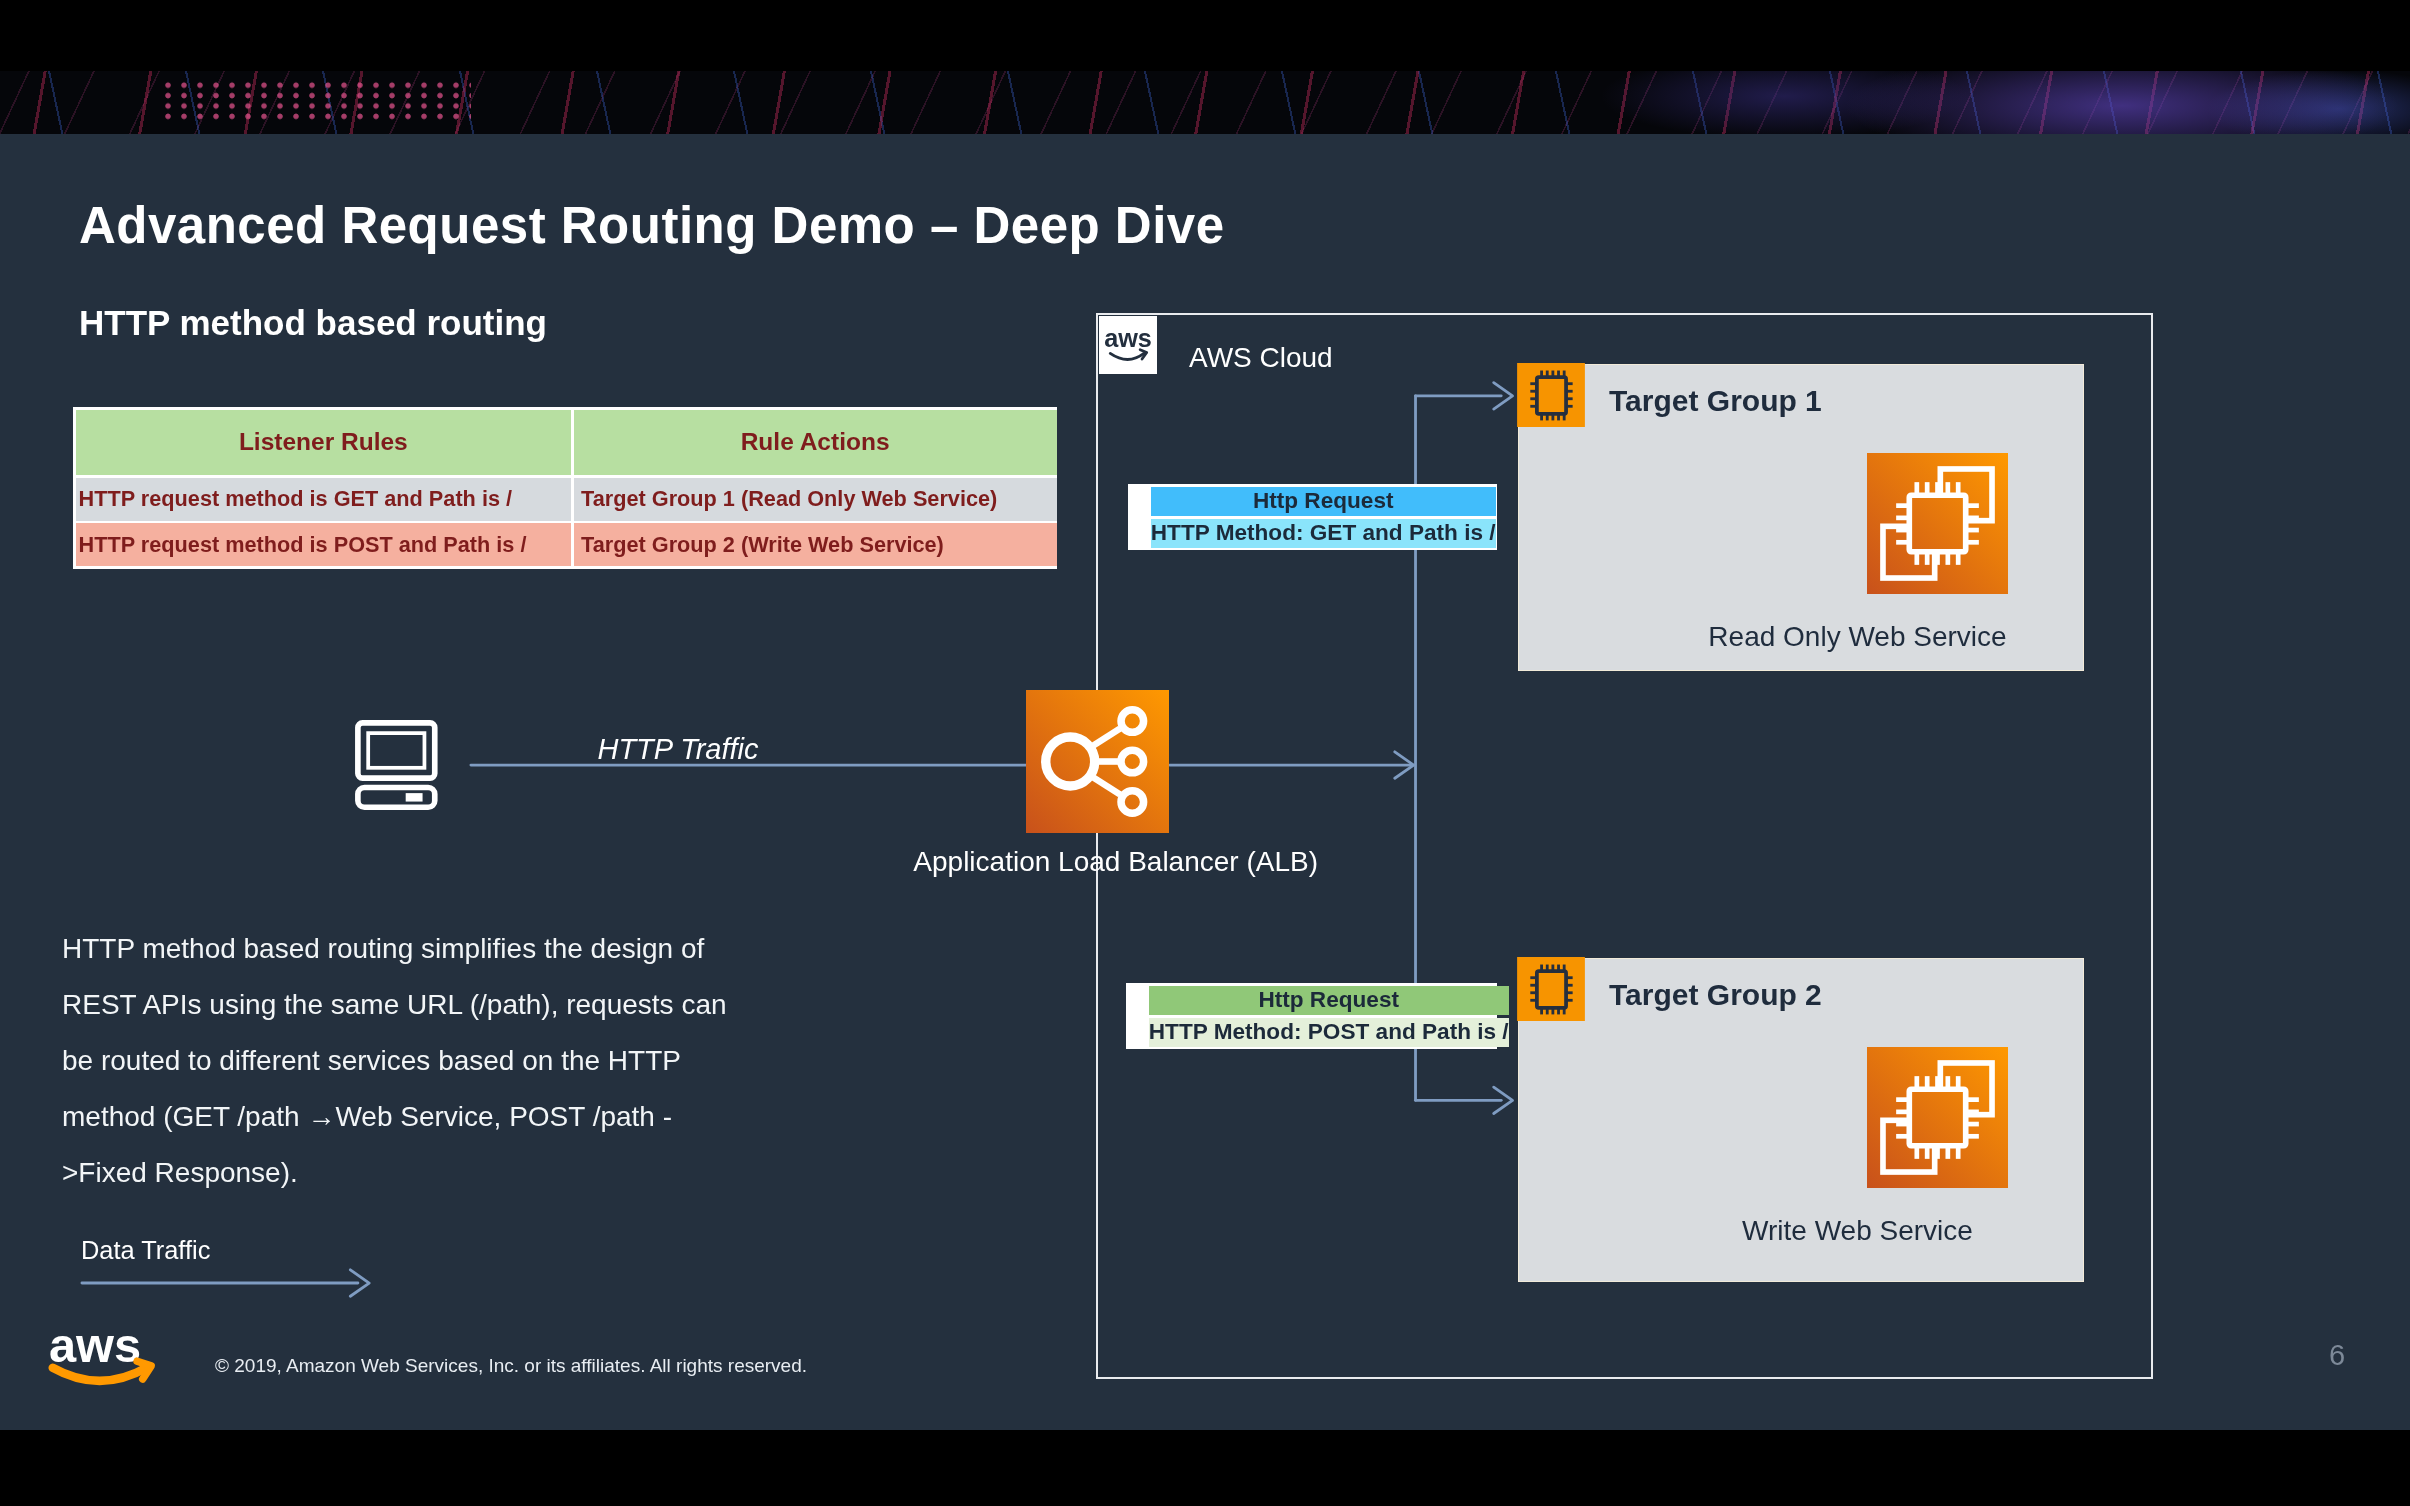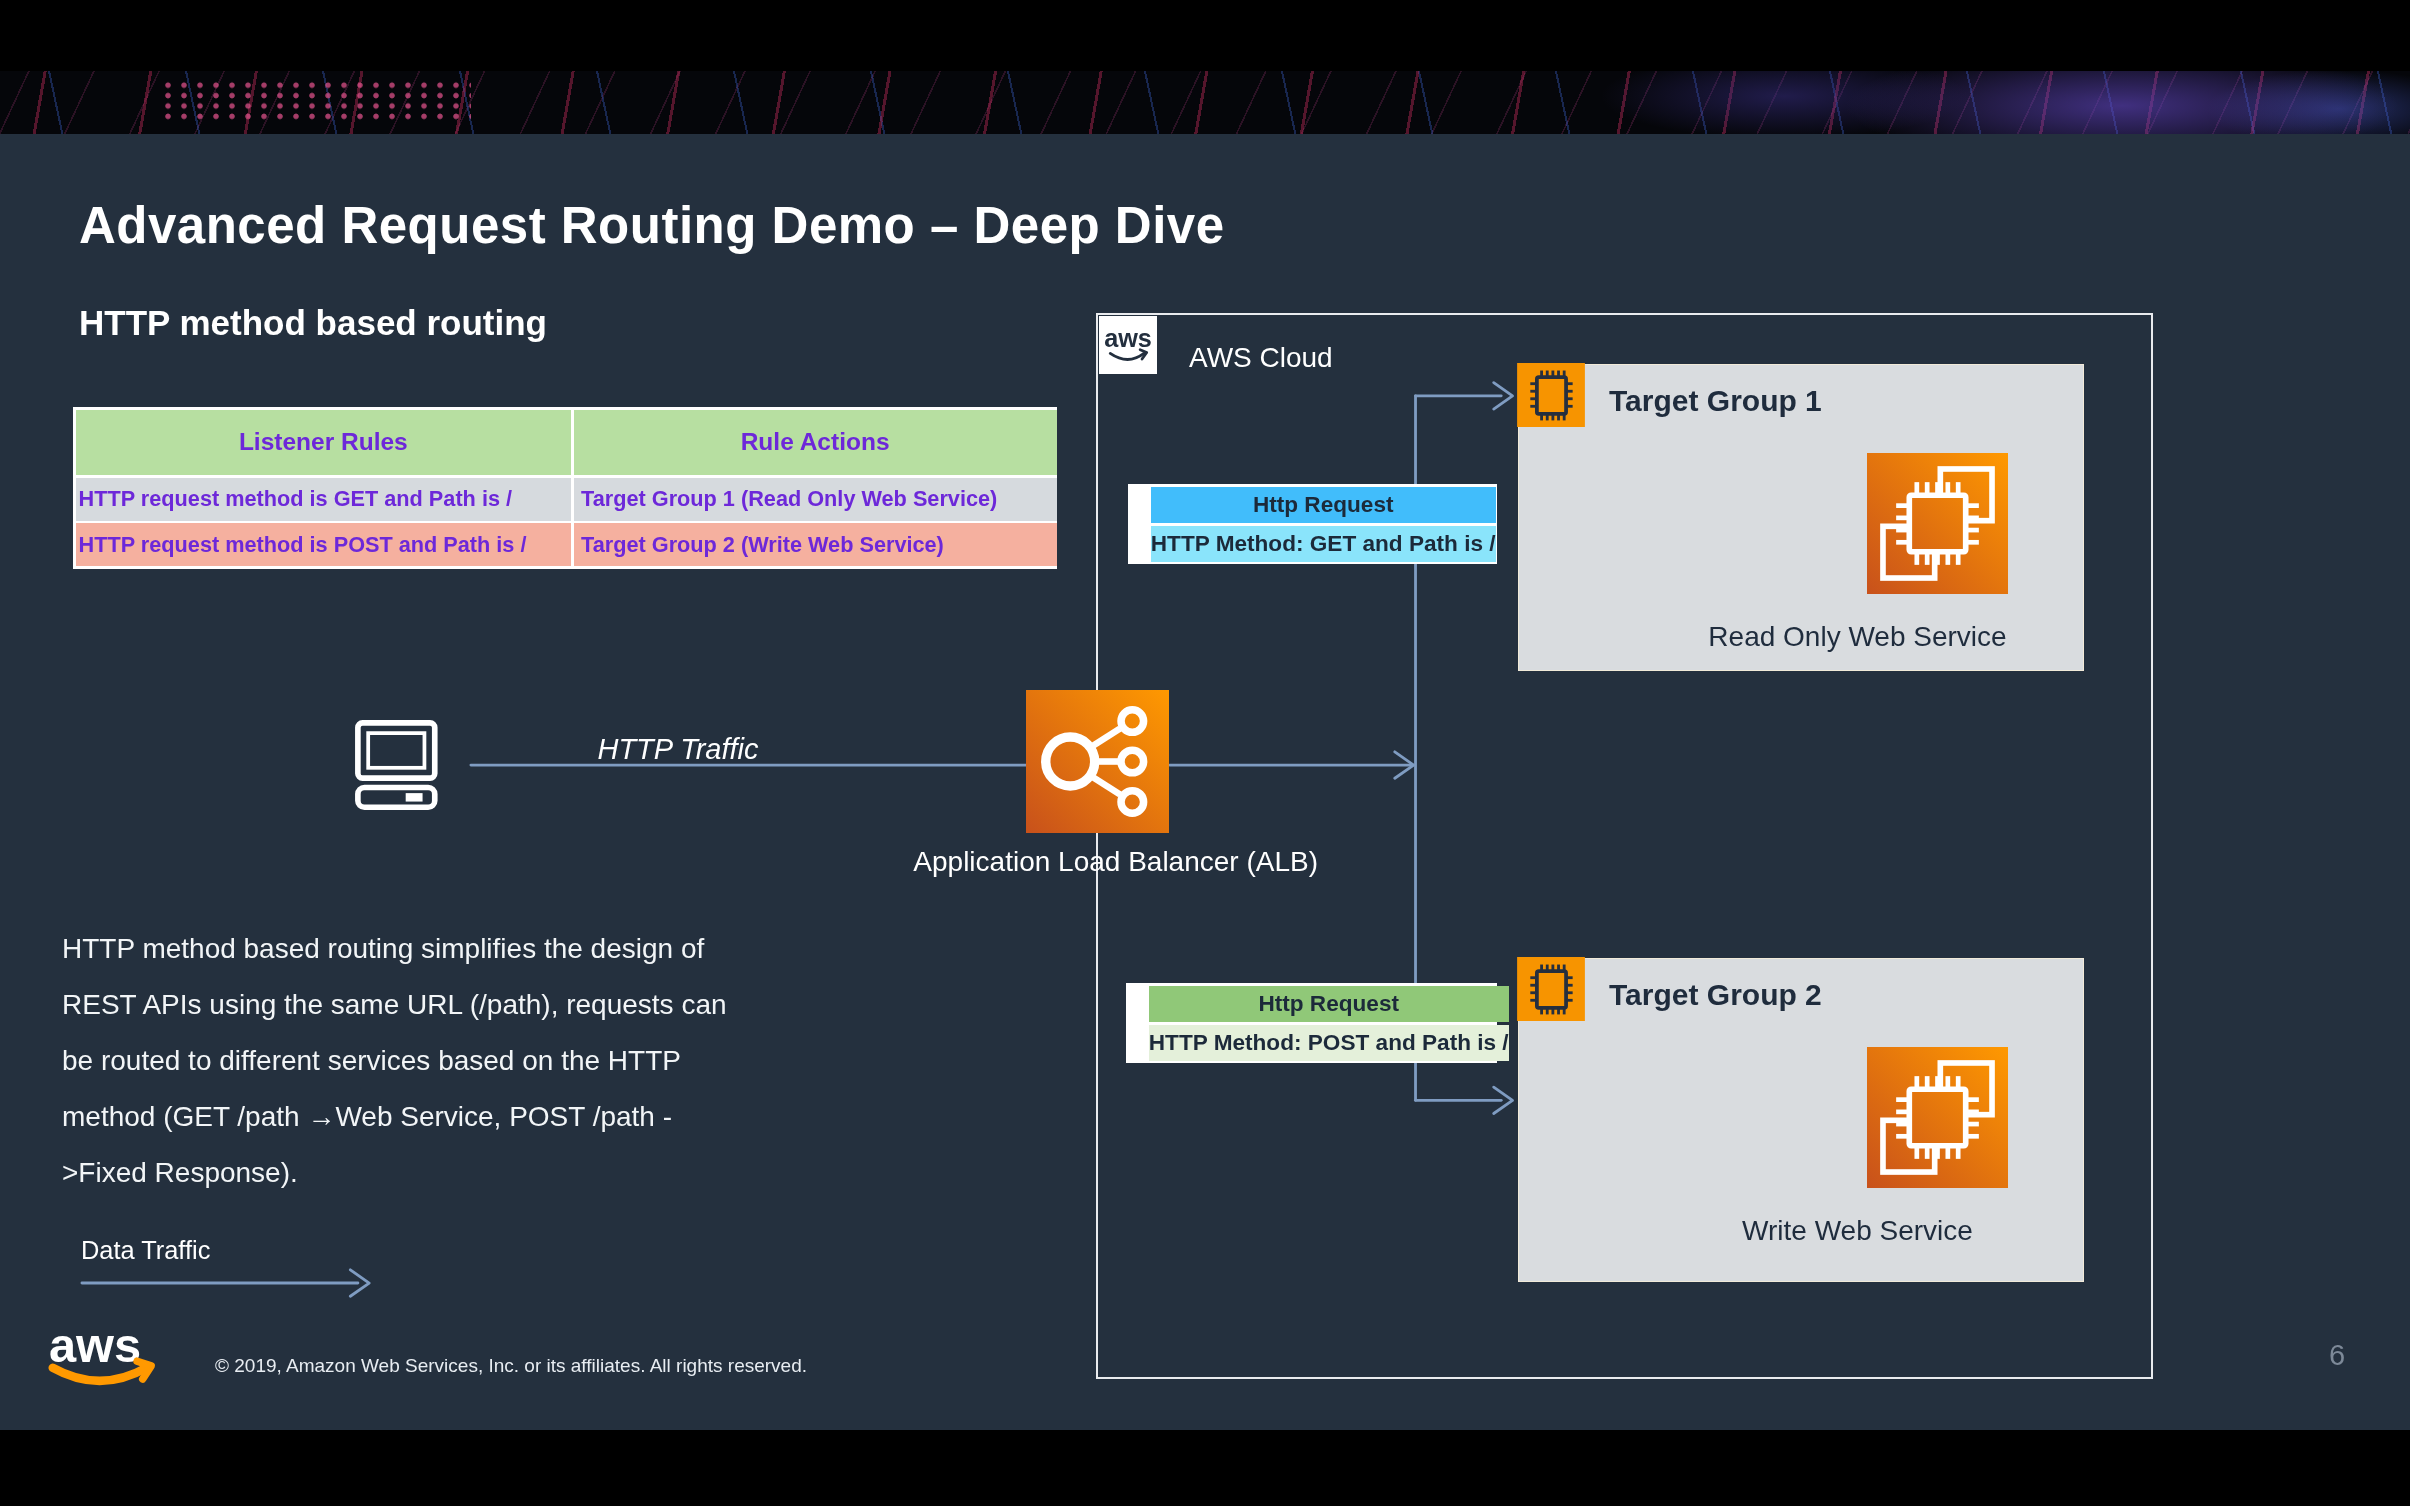--- a/index.html
+++ b/index.html
@@ -26,21 +26,21 @@
   }
   
   .main{position:absolute;left:0;top:134px;width:2411px;height:1296px;background:#24303e;}
 
   .title{position:absolute;left:79px;top:62px;color:#fff;font-size:51px;font-weight:bold;letter-spacing:0.5px;white-space:nowrap;}
   .subtitle{position:absolute;left:79px;top:169px;color:#fff;font-size:35px;font-weight:bold;white-space:nowrap;}
 
   
   .rules-table{position:absolute;left:73px;top:273px;width:984px;background:#fff;padding:2.8px;
     display:grid;grid-template-columns:495px 483px;grid-auto-rows:auto;gap:2.8px;box-sizing:border-box;}
-  .rt-cell{color:#6d28d9;display:flex;align-items:center;box-sizing:border-box;}
+  .rt-cell{color:#7f1d1d;display:flex;align-items:center;box-sizing:border-box;}
   .rt-head{height:65px;background:#b7dfa1;font-weight:bold;font-size:24.5px;justify-content:center;}
   .rt-row1{height:43px;background:#d6dade;font-weight:bold;font-size:21.7px;padding-left:2.8px;}
   .rt-row2{height:43px;background:#f5b09f;font-weight:bold;font-size:21.7px;padding-left:2.8px;}
   .rt-action{padding-left:7.5px;}
 
   
   .lines{position:absolute;left:0;top:0;width:2411px;height:1296px;z-index:1;pointer-events:none;}
 
   
   .computer{position:absolute;left:354px;top:586px;width:94px;height:90px;z-index:2;}
@@ -53,21 +53,21 @@
 
   
   .cloud{position:absolute;left:1096px;top:179px;width:1057px;height:1066px;border:2.8px solid #e9ebee;box-sizing:border-box;z-index:0;}
   .cloud-logo{position:absolute;left:1099px;top:182px;width:58px;height:58px;background:#fff;z-index:2;}
   .cloud-label{position:absolute;left:1189px;top:196px;color:#fff;font-size:28px;z-index:2;margin-top:12px;}
 
   
   .req-box{position:absolute;z-index:2;background:#fff;padding:2.8px;display:grid;gap:2.8px;}
   .req-get{left:1128px;top:350px;width:363px;}
   .req-post{left:1126px;top:849px;width:365px;}
-  .req-title,.req-detail{height:36px;display:flex;align-items:center;justify-content:center;
+  .req-title,.req-detail{height:29px;display:flex;align-items:center;justify-content:center;
     font-weight:bold;font-size:22.6px;color:#1c2a3a;white-space:nowrap;margin-left:20px;}
   .req-get .req-title{background:#41bdfb;}
   .req-get .req-detail{background:#8ae4fb;}
   .req-post .req-title{background:#90c878;}
   .req-post .req-detail{background:#e4f0da;}
 
   
   .tg{position:absolute;left:1518px;width:566px;background:#d9dcdf;border:1.9px solid #f1ead9;box-sizing:border-box;z-index:0;}
   .tg1{top:230px;height:307px;}
   .tg2{top:824px;height:324px;}

